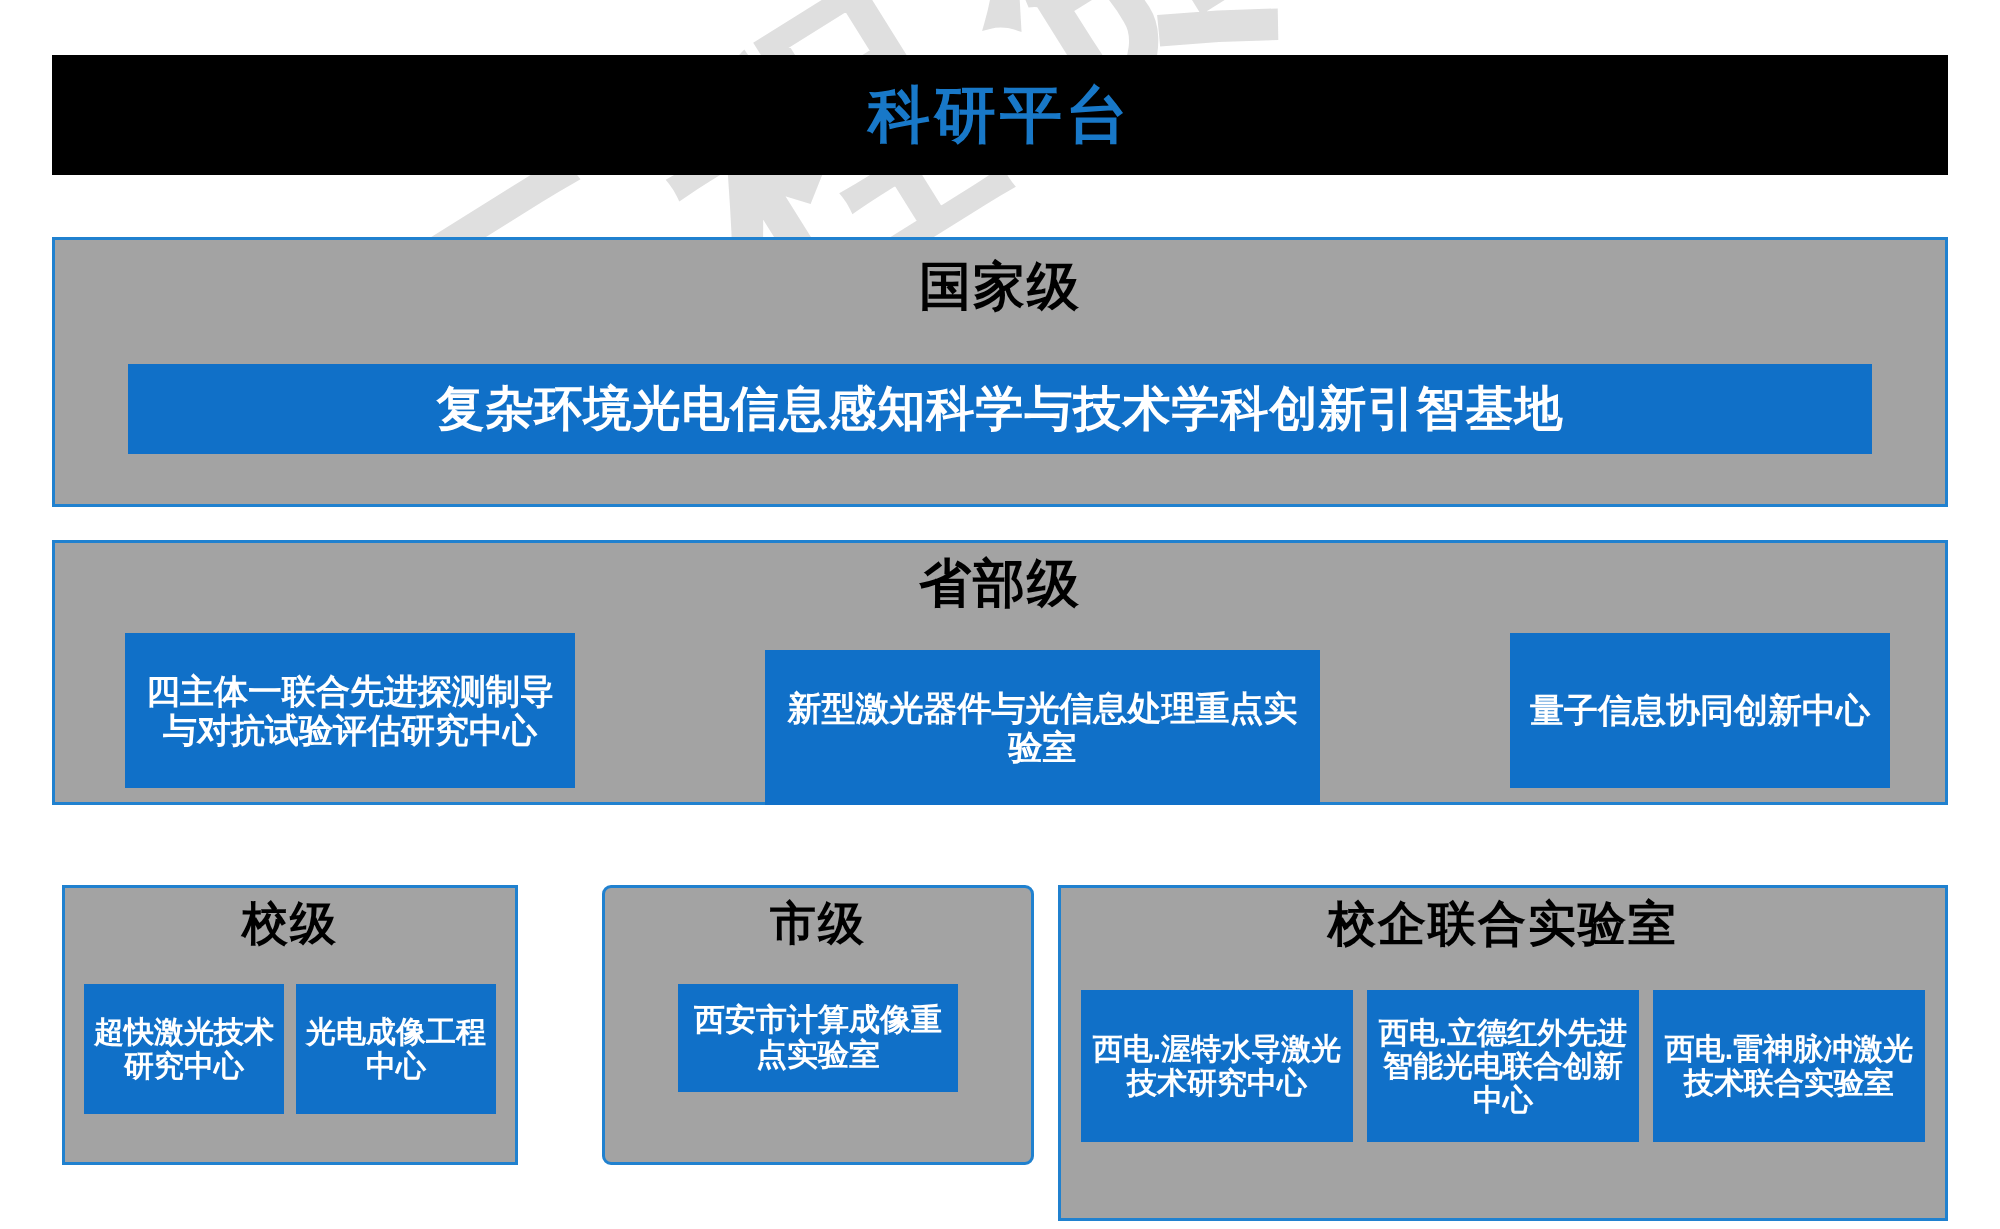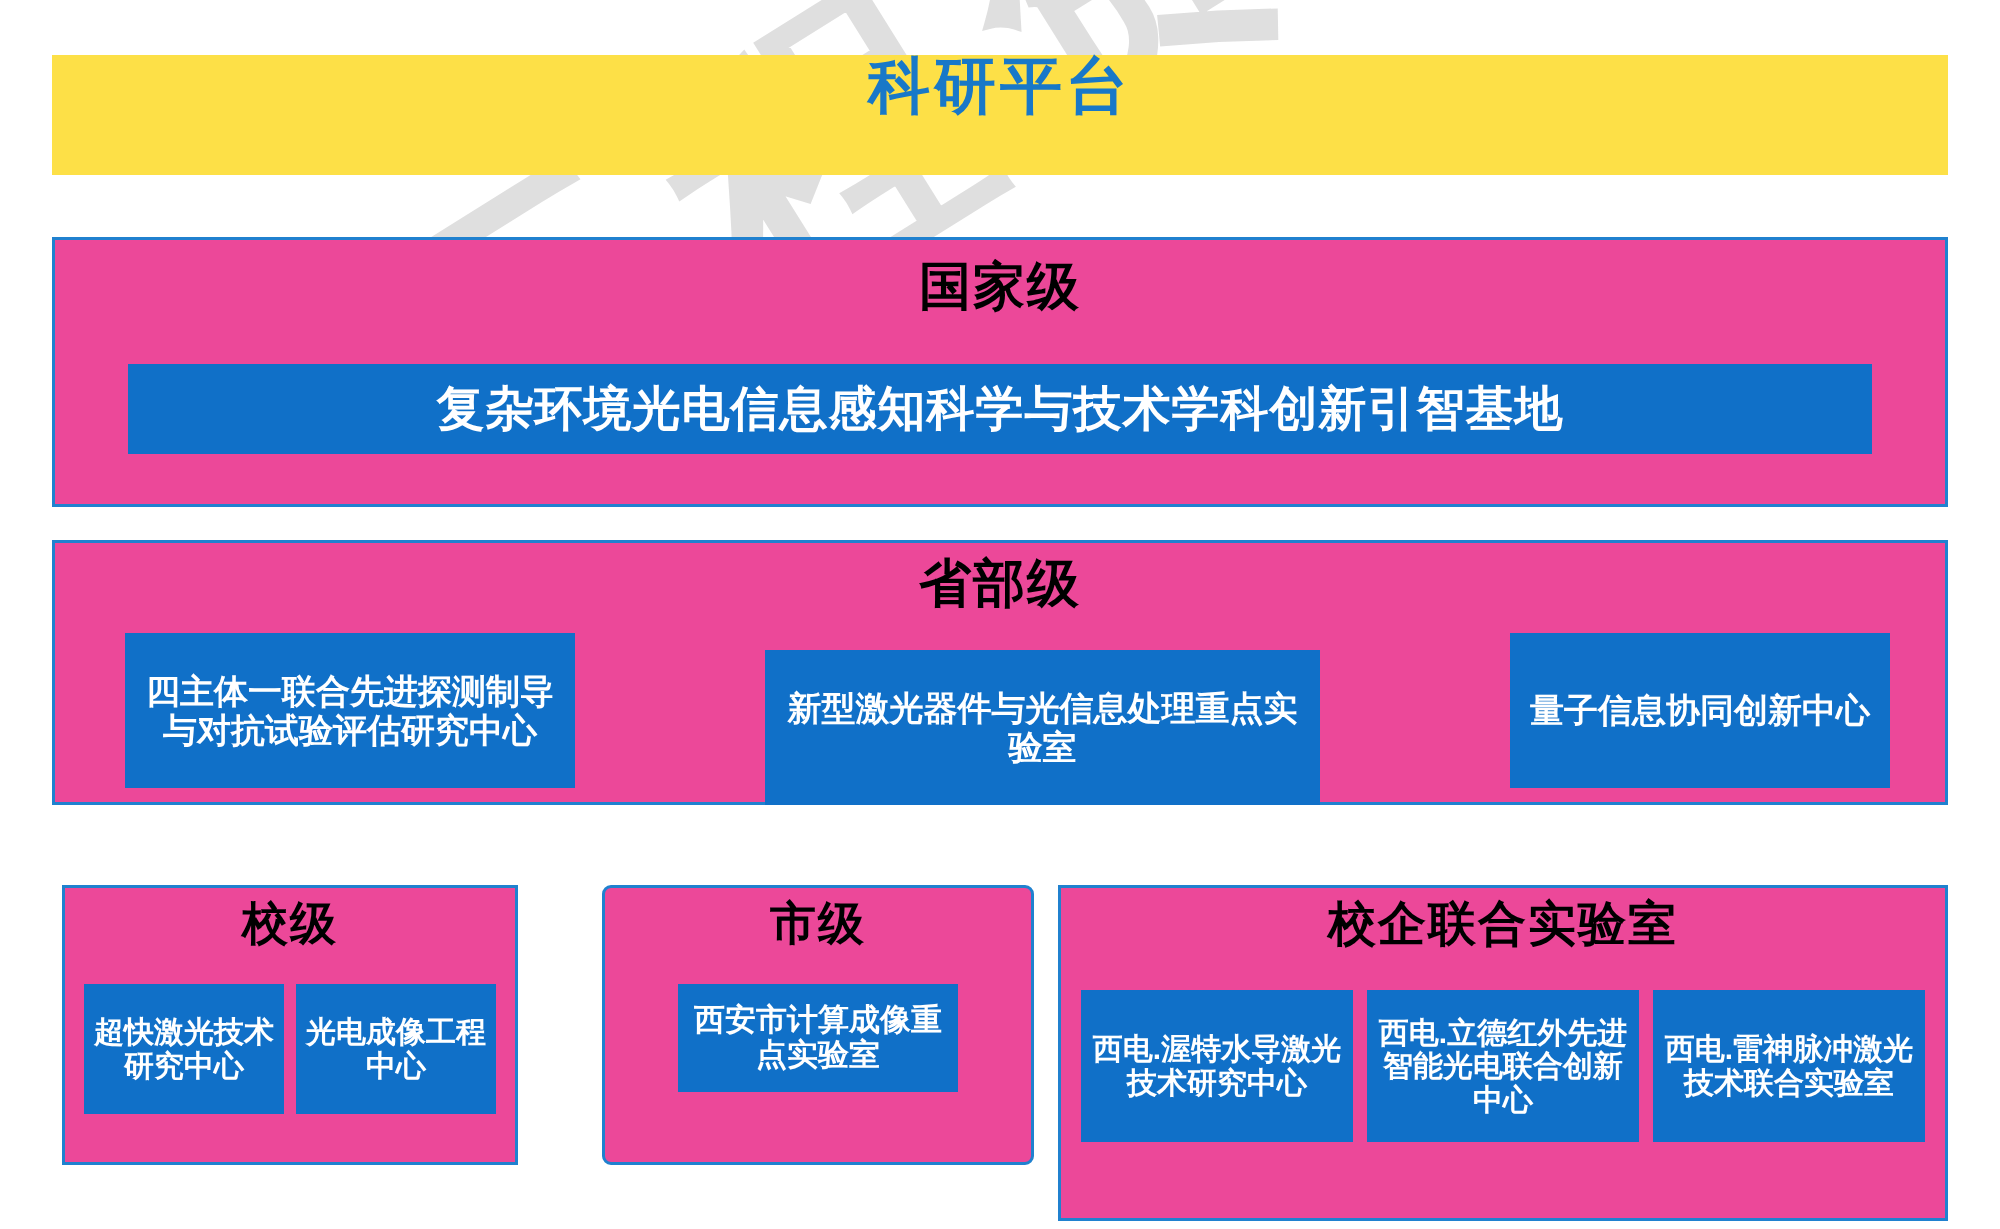--- a/index.html
+++ b/index.html
@@ -46,37 +46,37 @@
     z-index: 2;
   }
 
   
   #header-bar {
     position: absolute;
     left: 52px;
     top: 55px;
     width: 1896px;
     height: 120px;
-    background: #fde047;
+    background: #000000;
     display: flex;
-    align-items: flex-start;
+    align-items: center;
     justify-content: center;
   }
   #header-title {
     font-size: 62px;
     font-weight: 700;
     color: #1878c8;
     letter-spacing: 4px;
     line-height: 1;
   }
 
   
   .level-panel {
     position: absolute;
-    background: #ec4899;
+    background: #a3a3a3;
     border: 3px solid #2081cf;
     box-sizing: border-box;
   }
   .level-title {
     text-align: center;
     font-weight: 700;
     color: #000000;
     letter-spacing: 2px;
     line-height: 1;
   }

